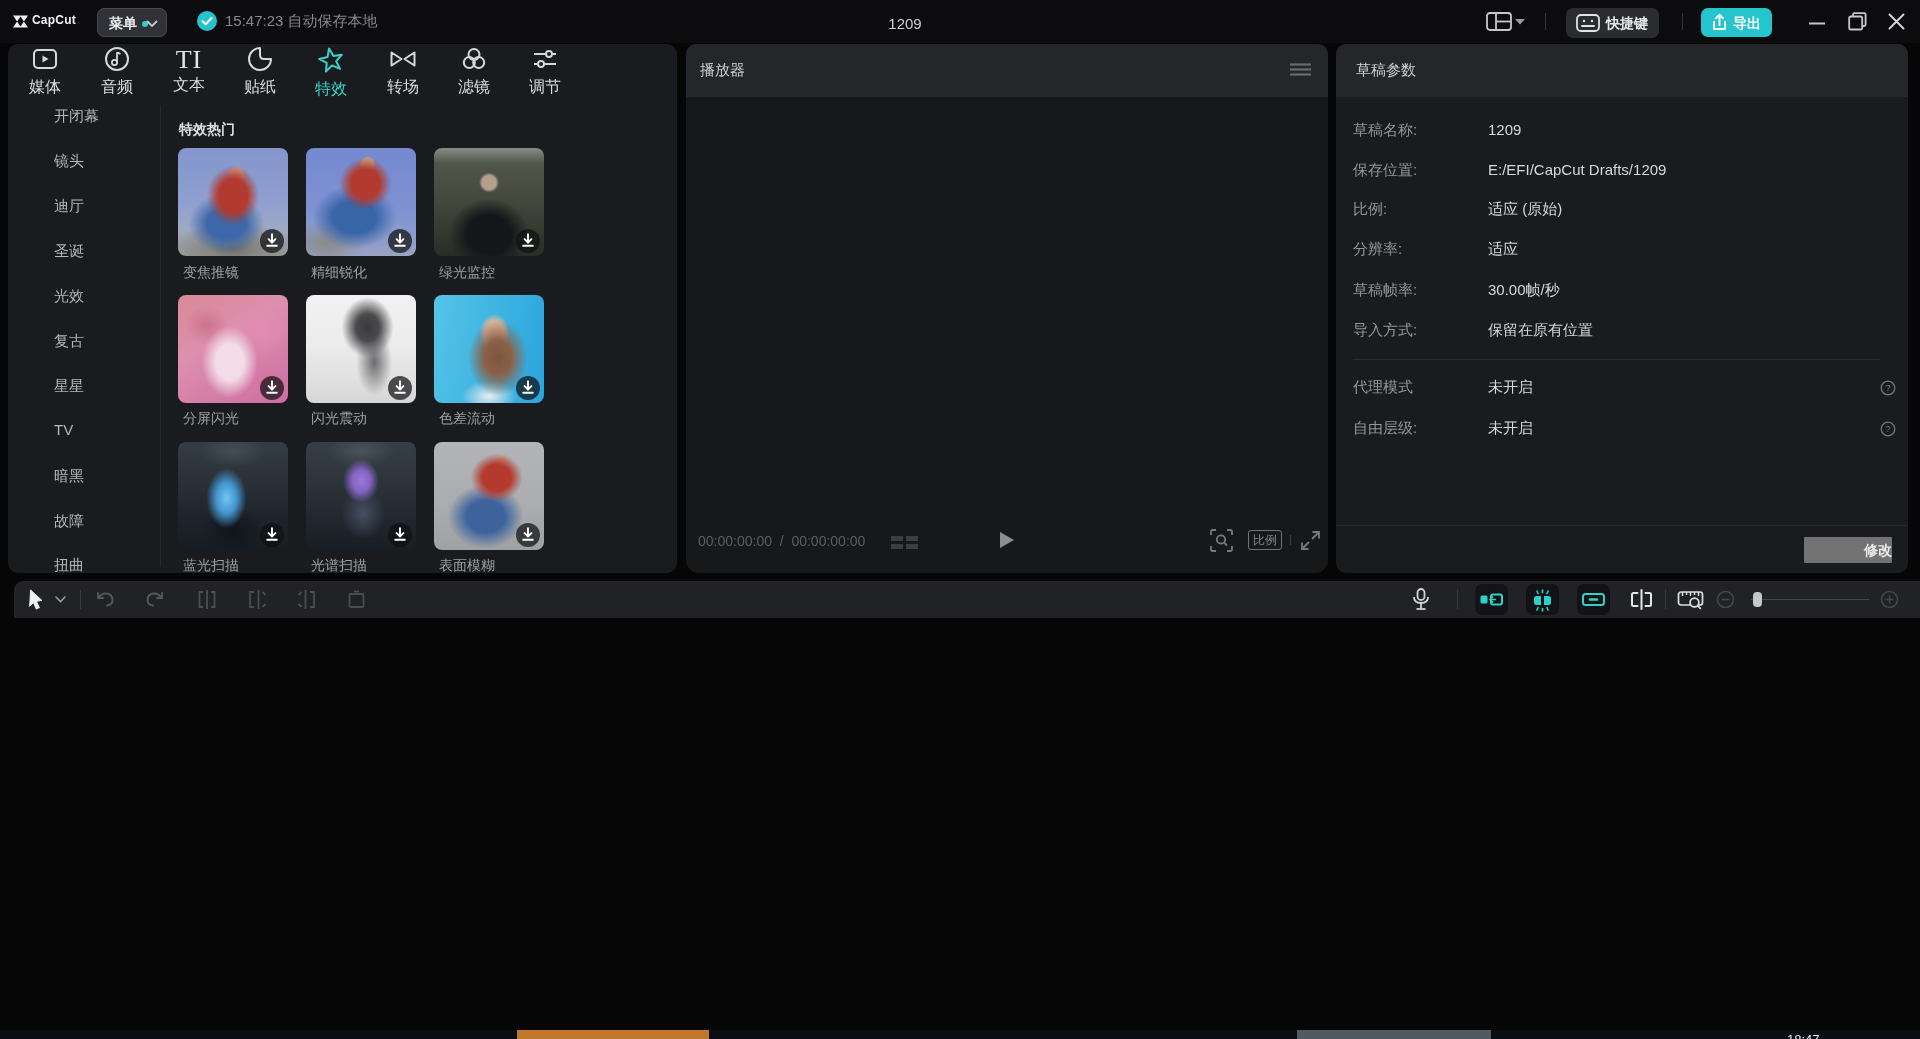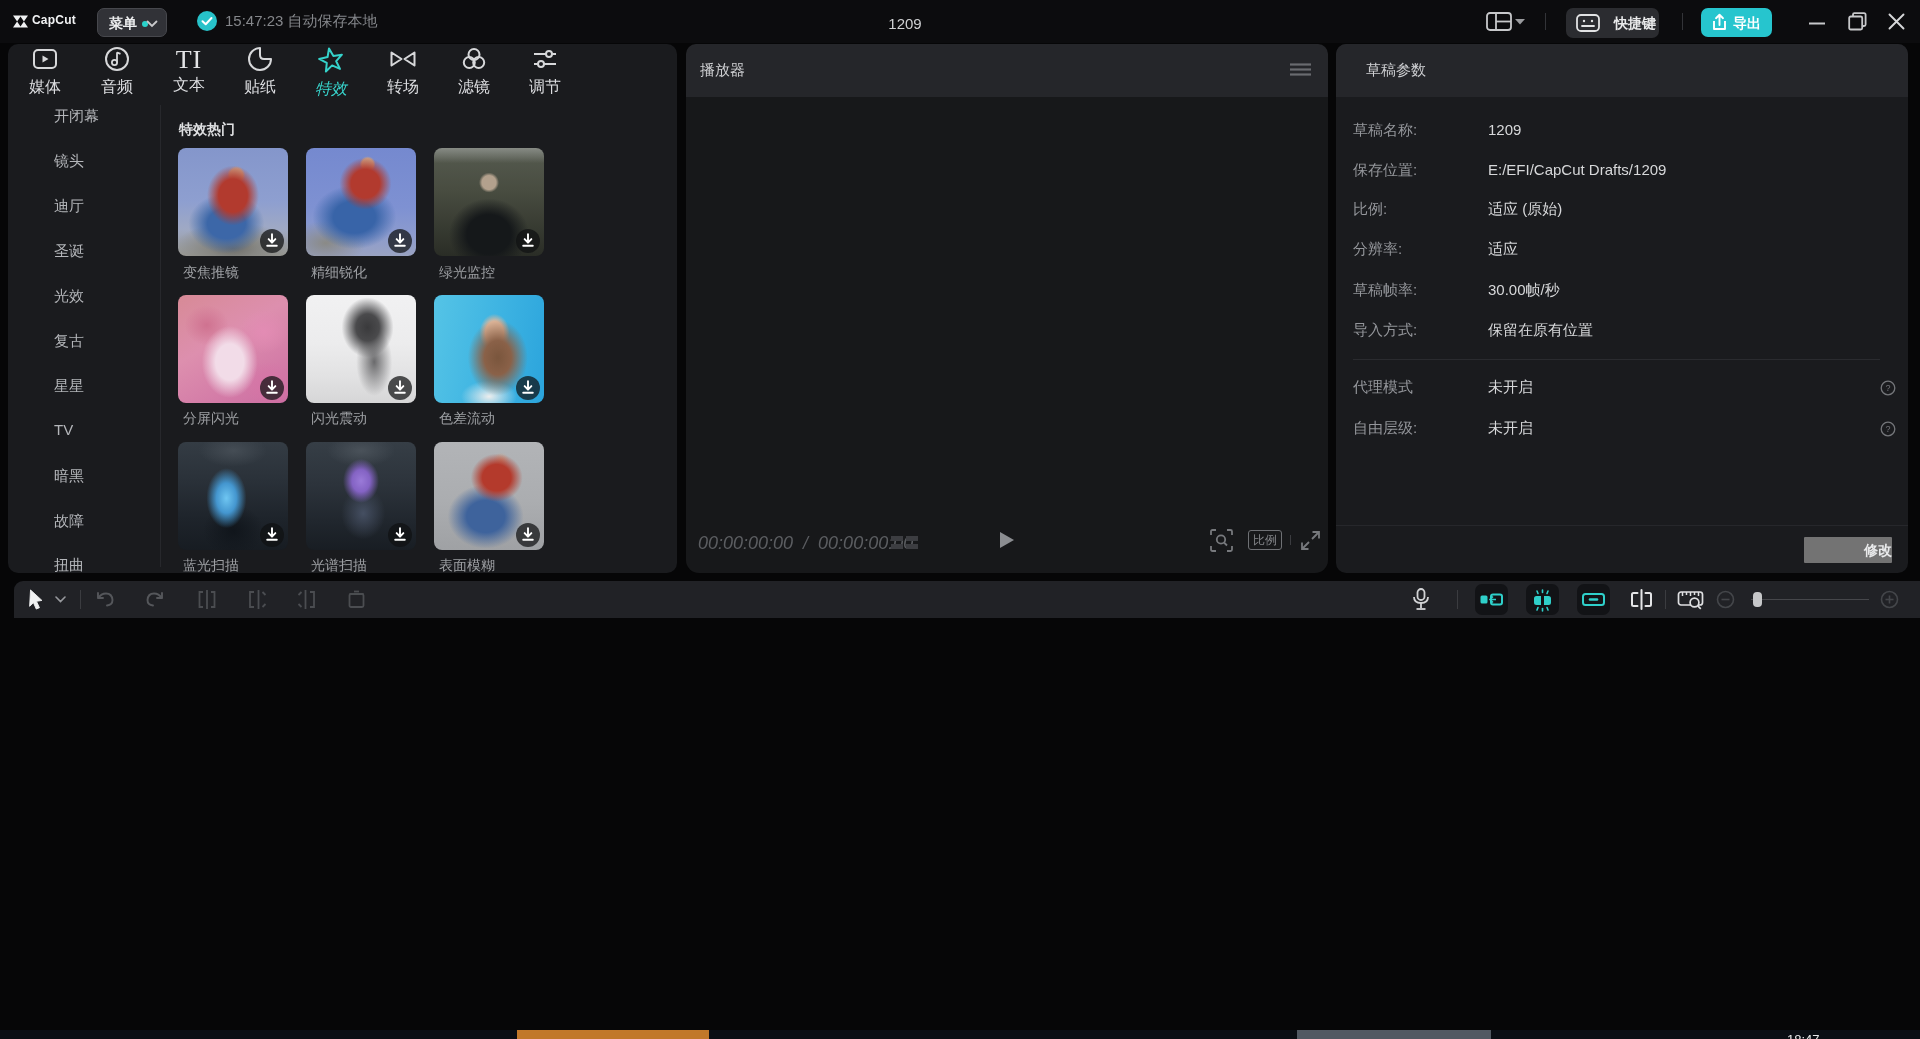--- a/index.html
+++ b/index.html
@@ -12,55 +12,55 @@
 #logo .word { position:absolute; left:14px; top:3px; font-size:12px; font-weight:bold; letter-spacing:0.2px; }
 #menuBtn { position:absolute; left:97px; top:8px; width:70px; height:29px; background:#313237; border:1px solid #47484d; border-radius:7px; color:#eeeff0; font-size:14px; font-weight:bold; }
 #menuBtn .txt { position:absolute; left:11px; top:6px; }
 #menuBtn .dot { position:absolute; left:44px; top:12px; width:6px; height:6px; border-radius:50%; background:#2ad3cb; }
 #autosave { position:absolute; left:197px; top:11px; height:22px; color:#85878b; font-size:15px; }
 #autosave .circ { position:absolute; left:0; top:0; width:20px; height:20px; border-radius:50%; background:#27c2c9; }
 #autosave .txt { position:absolute; left:28px; top:1px; white-space:nowrap; }
 #docTitle { position:absolute; left:0; top:15px; width:1810px; text-align:center; color:#cfd0d2; font-size:15px; }
 .tbIcon { position:absolute; top:0; color:#c7c8ca; }
 #shortcutBtn { position:absolute; left:1566px; top:8px; width:93px; height:30px; background:#2b2c30; border-radius:7px; color:#e8e9ea; font-size:14px; }
-#shortcutBtn span { position:absolute; left:40px; top:7px; font-weight:bold;margin-left:8px; }
+#shortcutBtn span { position:absolute; left:40px; top:7px; font-weight:bold; }
 #exportBtn { position:absolute; left:1701px; top:8px; width:71px; height:29px; background:#26c5ce; border-radius:7px; color:#ffffff; font-size:14px; font-weight:bold; }
 #exportBtn span { position:absolute; left:32px; top:7px; }
 .vsep { position:absolute; top:13px; width:1px; height:17px; background:#333438; }
 
 
 .panel { position:absolute; top:44px; height:529px; background:#1a1b1e; border-radius:10px; }
 #leftPanel  { left:8px;    width:669px; }
 #playerPanel{ left:686px;  width:642px; background:#17181a;border-radius:13px; }
 #paramPanel { left:1336px; width:572px; }
 
 
 .tab { position:absolute; top:0; width:70px; height:96px; text-align:center; color:#d7d8da; }
 .tab .ic { display:inline-block; margin-top:1px; height:30px; }
 .tab .lb { display:block; margin-top:0; font-size:16px; color:#dcdde0; }
-.tab.sel .lb { color:#38d6ce;font-style:italic; }
+.tab.sel .lb { color:#38d6ce; }
 
 #sideList { position:absolute; left:0; top:63px; width:160px; }
 #sideList .cat { position:absolute; left:46px; height:20px; color:#b4b6ba; font-size:15px; white-space:nowrap; }
 #vdiv { position:absolute; left:152px; top:61px; width:1px; height:462px; background:#27282c; }
 
 #fxTitle { position:absolute; left:171px; top:77px; color:#dfe0e2; font-size:14px; font-weight:bold; }
 .thumb { position:absolute; width:110px; height:108px; border-radius:8px; overflow:hidden; }
 .thumb .dl { position:absolute; right:4px; bottom:3px; width:24px; height:24px; border-radius:50%; background:rgba(15,16,18,0.72); }
 .cap { position:absolute; width:120px; color:#9ea0a4; font-size:14px; }
 
 
 #playerHead { position:absolute; left:0; top:0; width:642px; height:53px; background:#25262a; border-radius:10px 10px 0 0; color:#cfd0d3; font-size:15px; }
 #playerHead .t { position:absolute; left:14px; top:17px; }
-#pTime { position:absolute; left:12px; top:489px; color:#5b5d61; font-size:18px; white-space:nowrap;font-style:italic; }
+#pTime { position:absolute; left:12px; top:489px; color:#5b5d61; font-size:14px; white-space:nowrap; }
 #pPlay { position:absolute; left:314px; top:488px; width:0; height:0; border-left:14px solid #8b8d91; border-top:8px solid transparent; border-bottom:8px solid transparent; }
 
 
 #paramHead { position:absolute; left:0; top:0; width:572px; height:53px; background:#25262a; border-radius:10px 10px 0 0; color:#cfd0d3; font-size:15px; }
-#paramHead .t { position:absolute; left:30px; top:17px; }
+#paramHead .t { position:absolute; left:20px; top:17px; }
 .prow { position:absolute; left:17px; width:540px; height:20px; }
 .prow .lab { position:absolute; left:0; top:0; color:#94969b; font-size:15px; }
 .prow .val { position:absolute; left:135px; top:0; color:#d7d8da; font-size:15px; }
 #pdiv { position:absolute; left:17px; top:315px; width:527px; height:1px; background:#2a2b2f; }
 #paramFoot { position:absolute; left:0; top:481px; width:572px; height:50px; border-top:1px solid #26272b; }
 #modBtn { position:absolute; left:468px; top:493px; width:88px; height:26px; background:#737373; border-radius:1px; color:#e9eaeb; font-size:14px; font-weight:bold; text-align:right; line-height:27px; }
 
 
 #toolbar { position:absolute; left:14px; top:581px; width:1906px; height:37px; background:#212226; border-radius:9px 0 0 0; }
 

